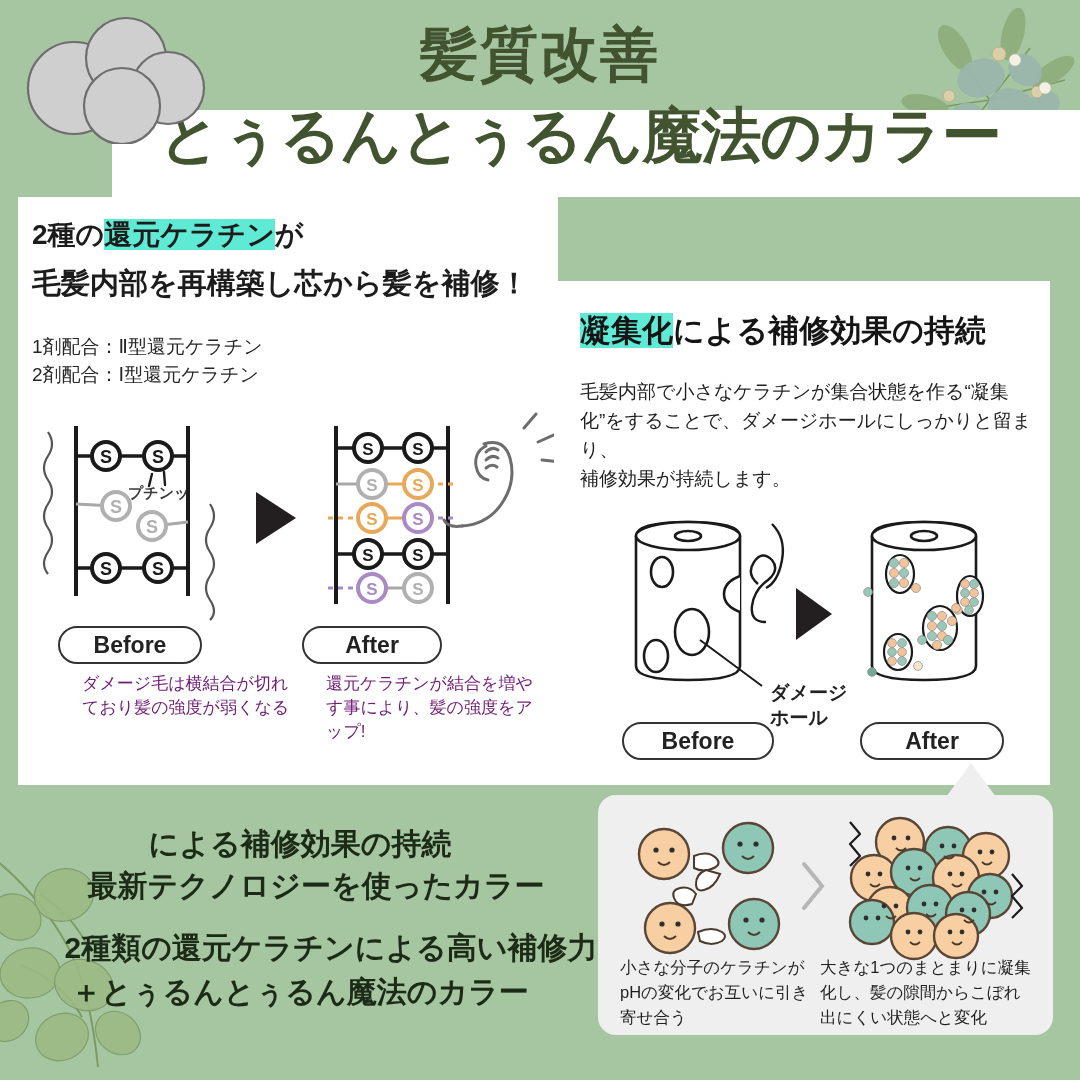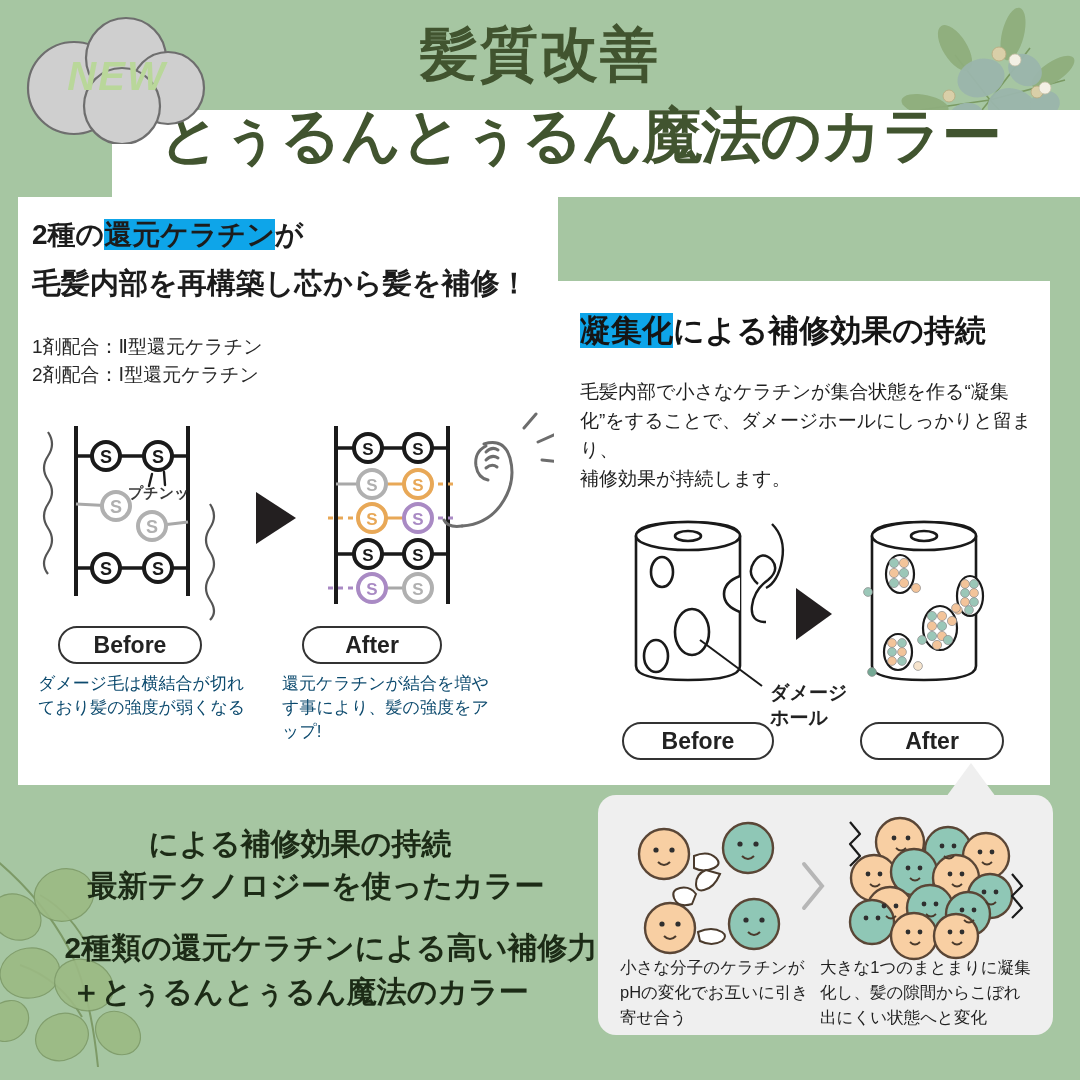--- a/index.html
+++ b/index.html
@@ -41,30 +41,30 @@
   #floral-bottom{left:0px;top:845px;width:175px;height:235px;}
 
   
   #panel-left{left:18px;top:197px;width:540px;height:588px;background:#fff;}
   #panel-right{left:558px;top:281px;width:492px;height:504px;background:#fff;}
   #panel-join{left:500px;top:281px;width:80px;height:504px;background:#fff;}
 
   
   #lead-1{left:32px;top:216px;font-size:28px;color:#1c1c1c;font-weight:bold;letter-spacing:0px;}
   #lead-2{left:32px;top:264px;font-size:29px;color:#1c1c1c;font-weight:bold;letter-spacing:0px;}
-  .hl{background:#0ea5e9;}
+  .hl{background:#5eead4;}
   #spec-1{left:32px;top:334px;font-size:19px;color:#262626;letter-spacing:0px;}
   #spec-2{left:32px;top:362px;font-size:19px;color:#262626;letter-spacing:0px;}
   .cap-pill{
     border:2px solid #333;border-radius:22px;background:#fff;
     height:34px;line-height:34px;text-align:center;
     font-size:23px;font-weight:bold;color:#222;
     font-family:"Liberation Sans",sans-serif;
   }
-  .cap-body{font-size:17px;line-height:1.42;color:#0c4a6e;}
+  .cap-body{font-size:17px;line-height:1.42;color:#701a75;margin-left:44px;}
 
   
   #r-title{left:580px;top:310px;font-size:31px;font-weight:bold;color:#151515;letter-spacing:0px;}
   #r-body{left:580px;top:378px;width:452px;font-size:19px;line-height:1.52;color:#1f1f1f;}
   #dmg-label{left:770px;top:680px;font-size:19px;line-height:1.32;color:#222;font-weight:bold;}
 
   
   .green-line{
     position:absolute;text-align:center;width:600px;left:0;
     font-weight:bold;color:#1c2b16;letter-spacing:0px;
@@ -132,21 +132,20 @@
 
 <div class="abs" id="new-badge">
   <svg width="190" height="128" viewBox="0 0 190 128">
     <g fill="#cfcfcf" stroke="#6e6e6e" stroke-width="2.2">
       <circle cx="52" cy="72" r="46"></circle>
       <circle cx="104" cy="42" r="40"></circle>
       <circle cx="146" cy="72" r="36"></circle>
       <circle cx="100" cy="90" r="38"></circle>
     </g>
   </svg>
-  <div class="ntext">NEW</div>
 </div>
 
 <div class="abs" id="panel-left"></div>
 <div class="abs" id="panel-join"></div>
 <div class="abs" id="panel-right"></div>
 
 <div class="abs" id="lead-1"><span>2種の</span><span class="hl">還元ケラチン</span><span>が</span></div>
 <div class="abs" id="lead-2">毛髪内部を再構築し芯から髪を補修！</div>
 <div class="abs" id="spec-1">1剤配合：Ⅱ型還元ケラチン</div>
 <div class="abs" id="spec-2">2剤配合：Ⅰ型還元ケラチン</div>

